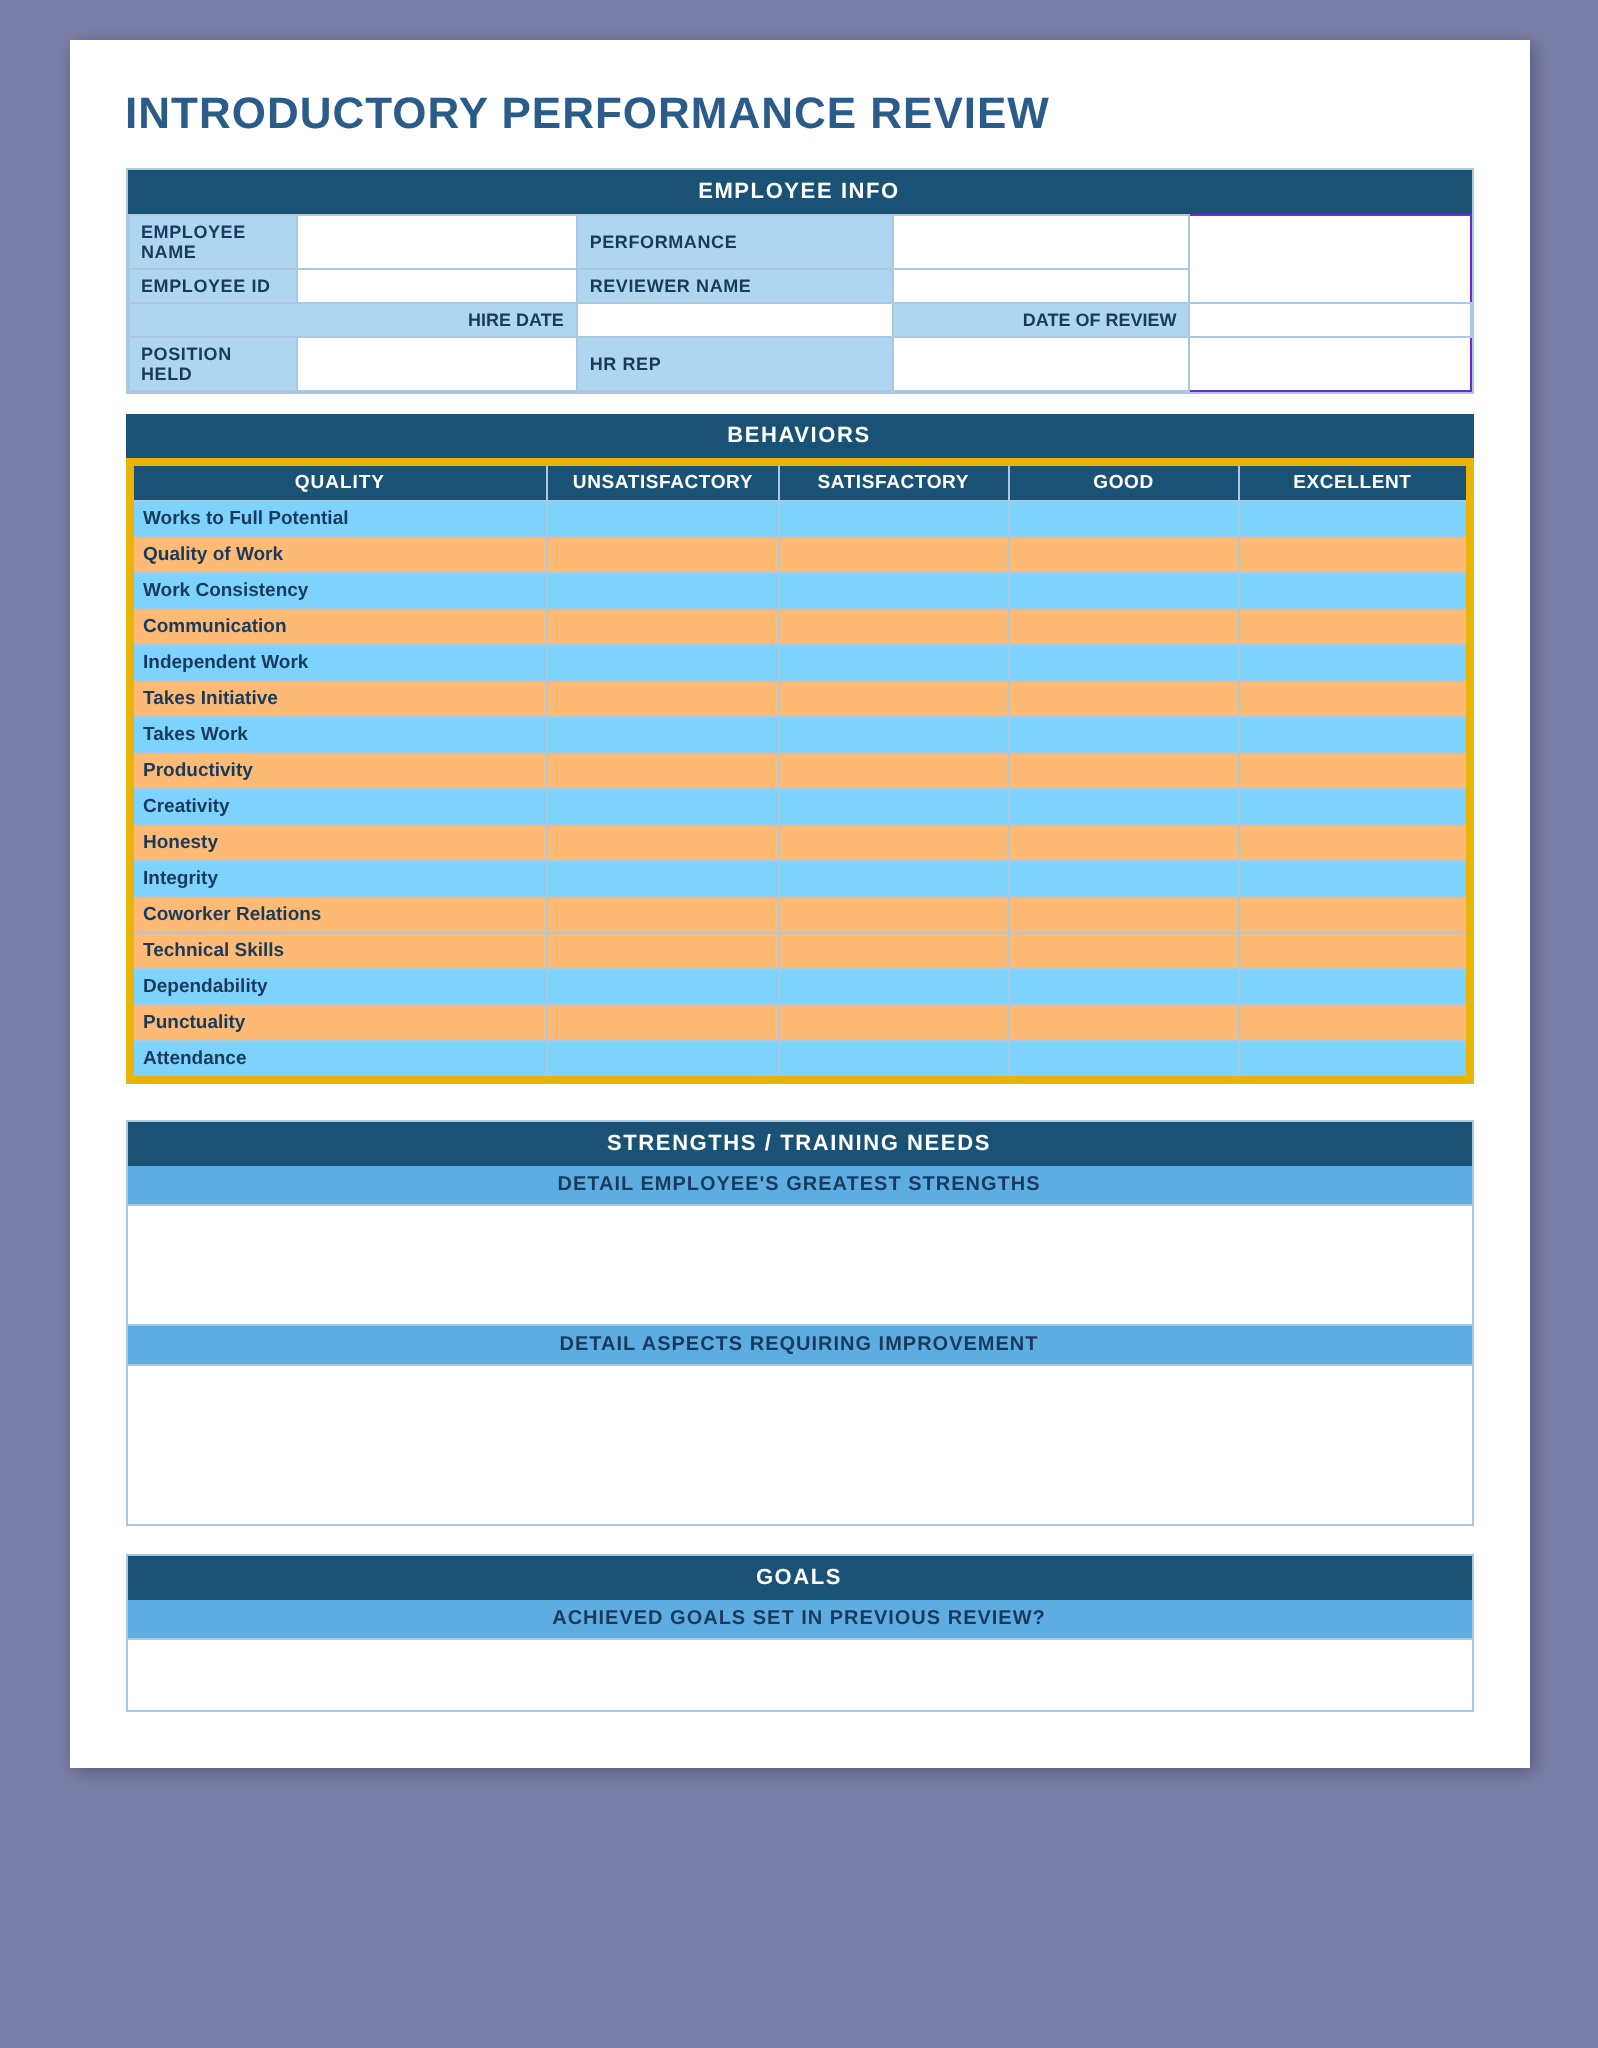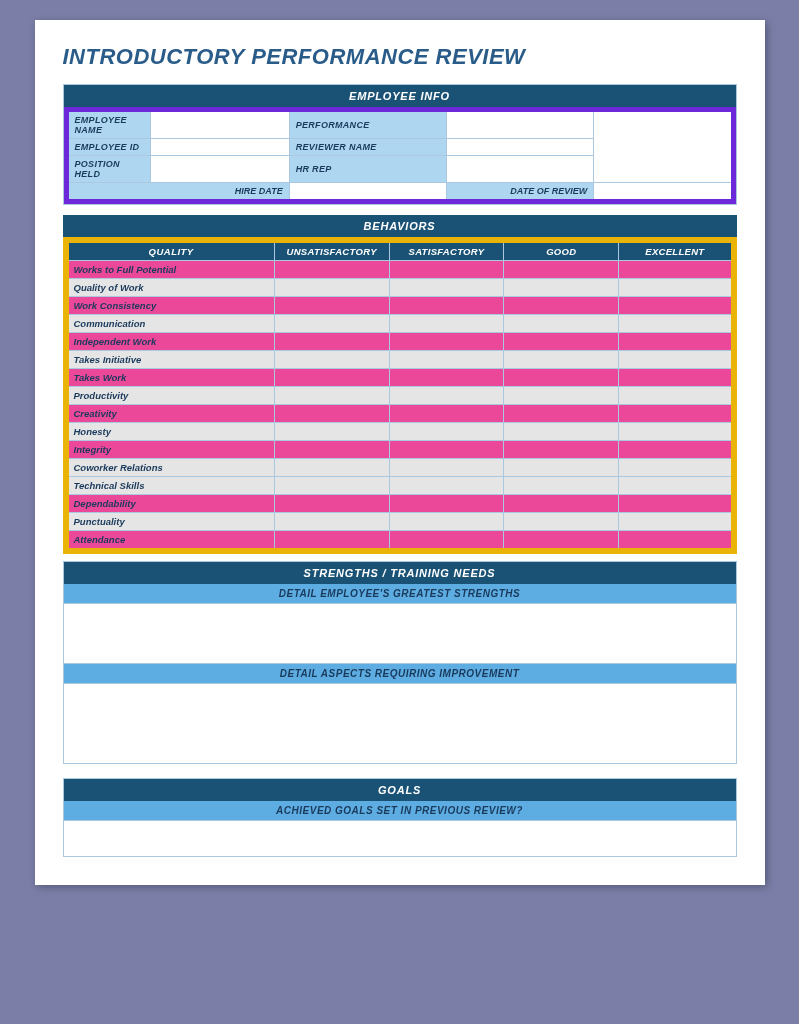--- a/index.html
+++ b/index.html
@@ -10,21 +10,20 @@
       align-items: flex-start;
       min-height: 1024px;
       padding: 20px;
       font-family: Arial, sans-serif;
     }
     .page {
       background: white;
       width: 730px;
       padding: 24px 28px 28px 28px;
       box-shadow: 2px 2px 8px rgba(0,0,0,0.3);
-      font-style: italic;
     }
     .page-title {
       font-size: 22px;
       font-weight: bold;
       color: #2a5c8a;
       margin-bottom: 14px;
       letter-spacing: 0.5px;
     }
     
     .section-header {
@@ -43,21 +42,21 @@
       text-align: center;
       font-size: 10px;
       font-weight: bold;
       padding: 4px;
       letter-spacing: 0.5px;
     }
     
     .info-table {
       width: 100%;
       border-collapse: collapse;
-      border: 5px solid #6d28d9;
+      border: 1px solid #6d28d9;
     }
     .info-table td {
       border: 1px solid #aac8e0;
       padding: 3px 6px;
       font-size: 9px;
     }
     .info-label {
       background-color: #aed6f1;
       color: #1a3a5c;
       font-weight: bold;
@@ -66,21 +65,21 @@
       letter-spacing: 0.3px;
     }
     .info-value {
       background-color: white;
       width: 180px;
     }
     
     .behaviors-table {
       width: 100%;
       border-collapse: collapse;
-      border: 6px solid #eab308;
+      border: 4px solid #eab308;
     }
     .behaviors-table td, .behaviors-table th {
       border: 1px solid #aac8e0;
       font-size: 9.5px;
       padding: 3px 5px;
     }
     .col-quality {
       background-color: #1a5276;
       color: white;
       font-weight: bold;
@@ -90,24 +89,24 @@
     }
     .col-unsatisfactory, .col-satisfactory, .col-good, .col-excellent {
       background-color: #1a5276;
       color: white;
       font-weight: bold;
       font-size: 9px;
       text-align: center;
       letter-spacing: 0.3px;
     }
     .row-dark {
-      background-color: #e5e5e5;
+      background-color: #fdba74;
     }
     .row-light {
-      background-color: #ec4899;
+      background-color: #7dd3fc;
     }
     .row-dark td, .row-light td {
       height: 18px;
     }
     .quality-cell {
       font-size: 9.5px;
       font-weight: bold;
       color: #1a3a5c;
       padding-left: 6px;
     }
@@ -157,29 +156,29 @@
         <td class="info-label">PERFORMANCE</td>
         <td class="info-value" contenteditable="true" style=""></td>
       </tr>
       <tr>
         <td class="info-label">EMPLOYEE ID</td>
         <td class="info-value" contenteditable="true" style=""></td>
         <td class="info-label">REVIEWER NAME</td>
         <td class="info-value" contenteditable="true" style=""></td>
       </tr>
       <tr>
-        <td class="info-label">POSITION HELD</td>
-        <td class="info-value" contenteditable="true" style=""></td>
-        <td class="info-label">HR REP</td>
+        <td colspan="2" style="background-color:#aed6f1;text-align:right;font-size:9px;font-weight:bold;color:#1a3a5c;padding:3px 6px;">HIRE DATE</td>
+        <td class="info-value" contenteditable="true" style=""></td>
+        <td style="background-color:#aed6f1;text-align:right;font-size:9px;font-weight:bold;color:#1a3a5c;padding:3px 6px;">DATE OF REVIEW</td>
         <td class="info-value" contenteditable="true" style=""></td>
       </tr>
       <tr>
-        <td colspan="2" style="background-color:#aed6f1;text-align:right;font-size:9px;font-weight:bold;color:#1a3a5c;padding:3px 6px;">HIRE DATE</td>
-        <td class="info-value" contenteditable="true" style=""></td>
-        <td style="background-color:#aed6f1;text-align:right;font-size:9px;font-weight:bold;color:#1a3a5c;padding:3px 6px;">DATE OF REVIEW</td>
+        <td class="info-label">POSITION HELD</td>
+        <td class="info-value" contenteditable="true" style=""></td>
+        <td class="info-label">HR REP</td>
         <td class="info-value" contenteditable="true" style=""></td>
       </tr>
     </tbody>
       </table>
   </div>
 
   <div style="margin-top:10px;">
     <div class="section-header">BEHAVIORS</div>
     <table class="behaviors-table">
       <thead>
@@ -301,21 +300,21 @@
             <td class="quality-cell">Attendance</td>
             <td class="rating-cell" style="text-align: center; width: 110px;"></td>
             <td class="rating-cell" style="text-align: center; width: 110px;"></td>
             <td class="rating-cell" style="text-align: center; width: 110px;"></td>
             <td class="rating-cell" style="text-align: center; width: 110px;"></td>
           </tr>
         </tbody>
     </table>
   </div>
 
-  <div style="margin-top:7px;" class="strengths-area">
+  <div style="margin-top:18px;" class="strengths-area">
     <div class="section-header">STRENGTHS / TRAINING NEEDS</div>
     <div class="sub-header">DETAIL EMPLOYEE'S GREATEST STRENGTHS</div>
     <div class="text-area-box" contenteditable="true" style=""></div>
     <div class="sub-header" style="border-top:1px solid #aac8e0;">DETAIL ASPECTS REQUIRING IMPROVEMENT</div>
     <div style="background: white; height: 80px; border-top: 1px solid rgb(170, 200, 224);" contenteditable="true"></div>
   </div>
 
   <div class="goals-section">
     <div class="section-header">GOALS</div>
     <div class="sub-header">ACHIEVED GOALS SET IN PREVIOUS REVIEW?</div>

